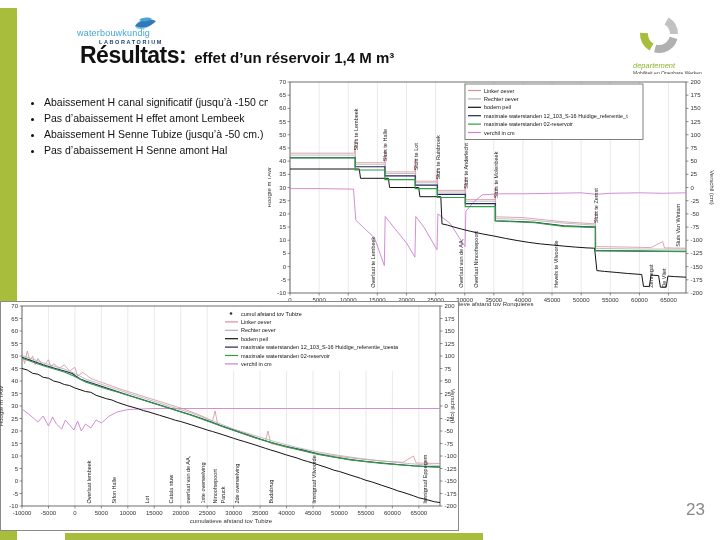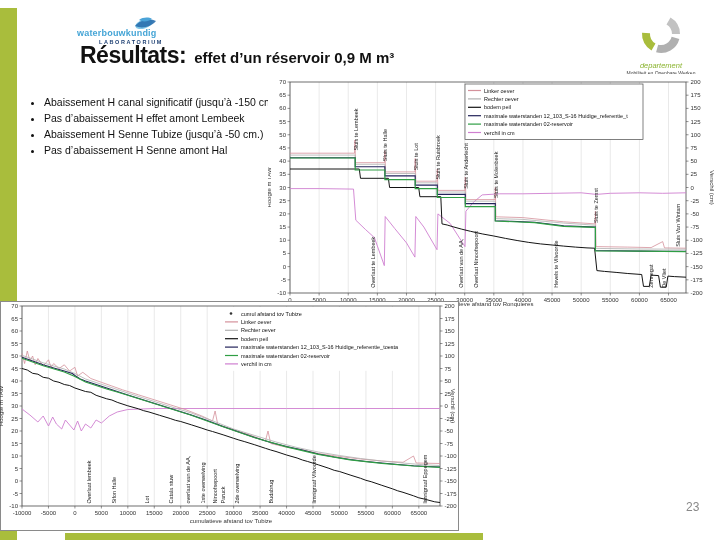--- a/index.html
+++ b/index.html
@@ -3,65 +3,65 @@
 <meta charset="utf-8">
 <style>
   html,body{margin:0;padding:0}
   body{width:720px;height:540px;position:relative;background:#fff;overflow:hidden;
        font-family:"Liberation Sans",sans-serif;color:#111}
   .leftbar{position:absolute;left:0;top:8px;width:17px;height:532px}
   .botbar{position:absolute;left:65px;top:533px;width:418px;height:7px}
   
   .wl{position:absolute;left:77px;top:16px;width:120px;height:34px}
   .wl .icon{position:absolute;left:54px;top:0}
-  .wl .name{position:absolute;left:0;top:12px;font-size:9px;font-weight:bold;color:#45a5d6;letter-spacing:.2px}
+  .wl .name{position:absolute;left:0;top:12px;font-size:9px;font-weight:normal;color:#45a5d6;letter-spacing:.2px}
   .wl .lab{position:absolute;left:22px;top:23px;font-size:5.5px;font-weight:bold;color:#1d3f72;letter-spacing:1.6px}
   
   .titlebox{position:absolute;left:80px;top:42px;width:560px;white-space:nowrap}
   .t-main{font-size:23px;font-weight:bold;letter-spacing:-.5px}
   .t-sub{font-size:15px;font-weight:bold;margin-left:8px}
   
   .bullets{position:absolute;left:28px;top:96px;width:250px}
   .bullets ul{margin:0;padding-left:16px;font-size:10.5px;line-height:1.25}
   .bullets li{margin-bottom:3px}
   
-  .dept{position:absolute;left:618px;top:12px;width:86px;text-align:center}
+  .dept{position:absolute;left:633px;top:12px;width:86px;text-align:left}
   .dept .dname{font-size:7.5px;font-style:italic;color:#8ab32e;margin-top:1px}
   .dept .dsub{font-size:5px;color:#444;height:4px;overflow:hidden;white-space:nowrap}
   
   .chart{position:absolute;background:#fff}
   #chart1{left:268px;top:76px;width:452px;height:236px}
   #chart2{left:0;top:301px;width:459px;height:230px}
   svg text{font-family:"Liberation Sans",sans-serif}
   g.tick text{font-size:6px;fill:#333}
   text.ann{font-size:5.5px;fill:#222}
   text.axt{font-size:6px;fill:#333}
   text.leg{font-size:5.5px;fill:#111}
-  .pagenum{position:absolute;left:686px;top:500px;font-size:12px;color:#888}
+  .pagenum{position:absolute;left:686px;top:500px;font-size:17px;color:#888}
 </style>
 </head>
 <body>
 
 <div class="leftbar" style="background: rgb(169, 189, 60);"></div>
 <div class="botbar" style="background: rgb(169, 189, 60);"></div>
 
 <div class="wl">
   <span class="icon">
     <svg width="28" height="16" viewBox="0 0 28 16">
       <ellipse cx="13" cy="8" rx="9" ry="4.5" fill="#7fc6e8" transform="rotate(-18 13 8)"></ellipse>
       <path d="M4,10 C9,4 18,2 25,5 C20,11 11,13 4,10 Z" fill="#2a6fae" opacity="0.9"></path>
       <path d="M8,4 C12,1 18,1 21,3 C17,6 11,6 8,4 Z" fill="#4aa3d8"></path>
     </svg>
   </span>
   <div class="name">waterbouwkundig</div>
   <div class="lab">LABORATORIUM</div>
 </div>
 
 <div class="titlebox">
-  <span class="t-main">Résultats:</span><span class="t-sub">effet d’un réservoir 0,9 M m³</span>
+  <span class="t-main">Résultats:</span><span class="t-sub">effet d’un réservoir 1,4 M m³</span>
 </div>
 
 <div class="dept">
   <svg width="52" height="44" viewBox="0 0 52 44">
     <g transform="translate(26,22)">
       <path d="M 7.5,-13 A 15 15 0 0 1 15,0" stroke="#c2c2c2" stroke-width="8" fill="none"></path>
       <path d="M 15,0 A 15 15 0 0 1 0,15" stroke="#b0b0b0" stroke-width="8" fill="none" transform="rotate(15)"></path>
       <path d="M -7.5,13 A 15 15 0 0 1 -15,-1" stroke="#a9bd3c" stroke-width="8" fill="none"></path>
     </g>
   </svg>

